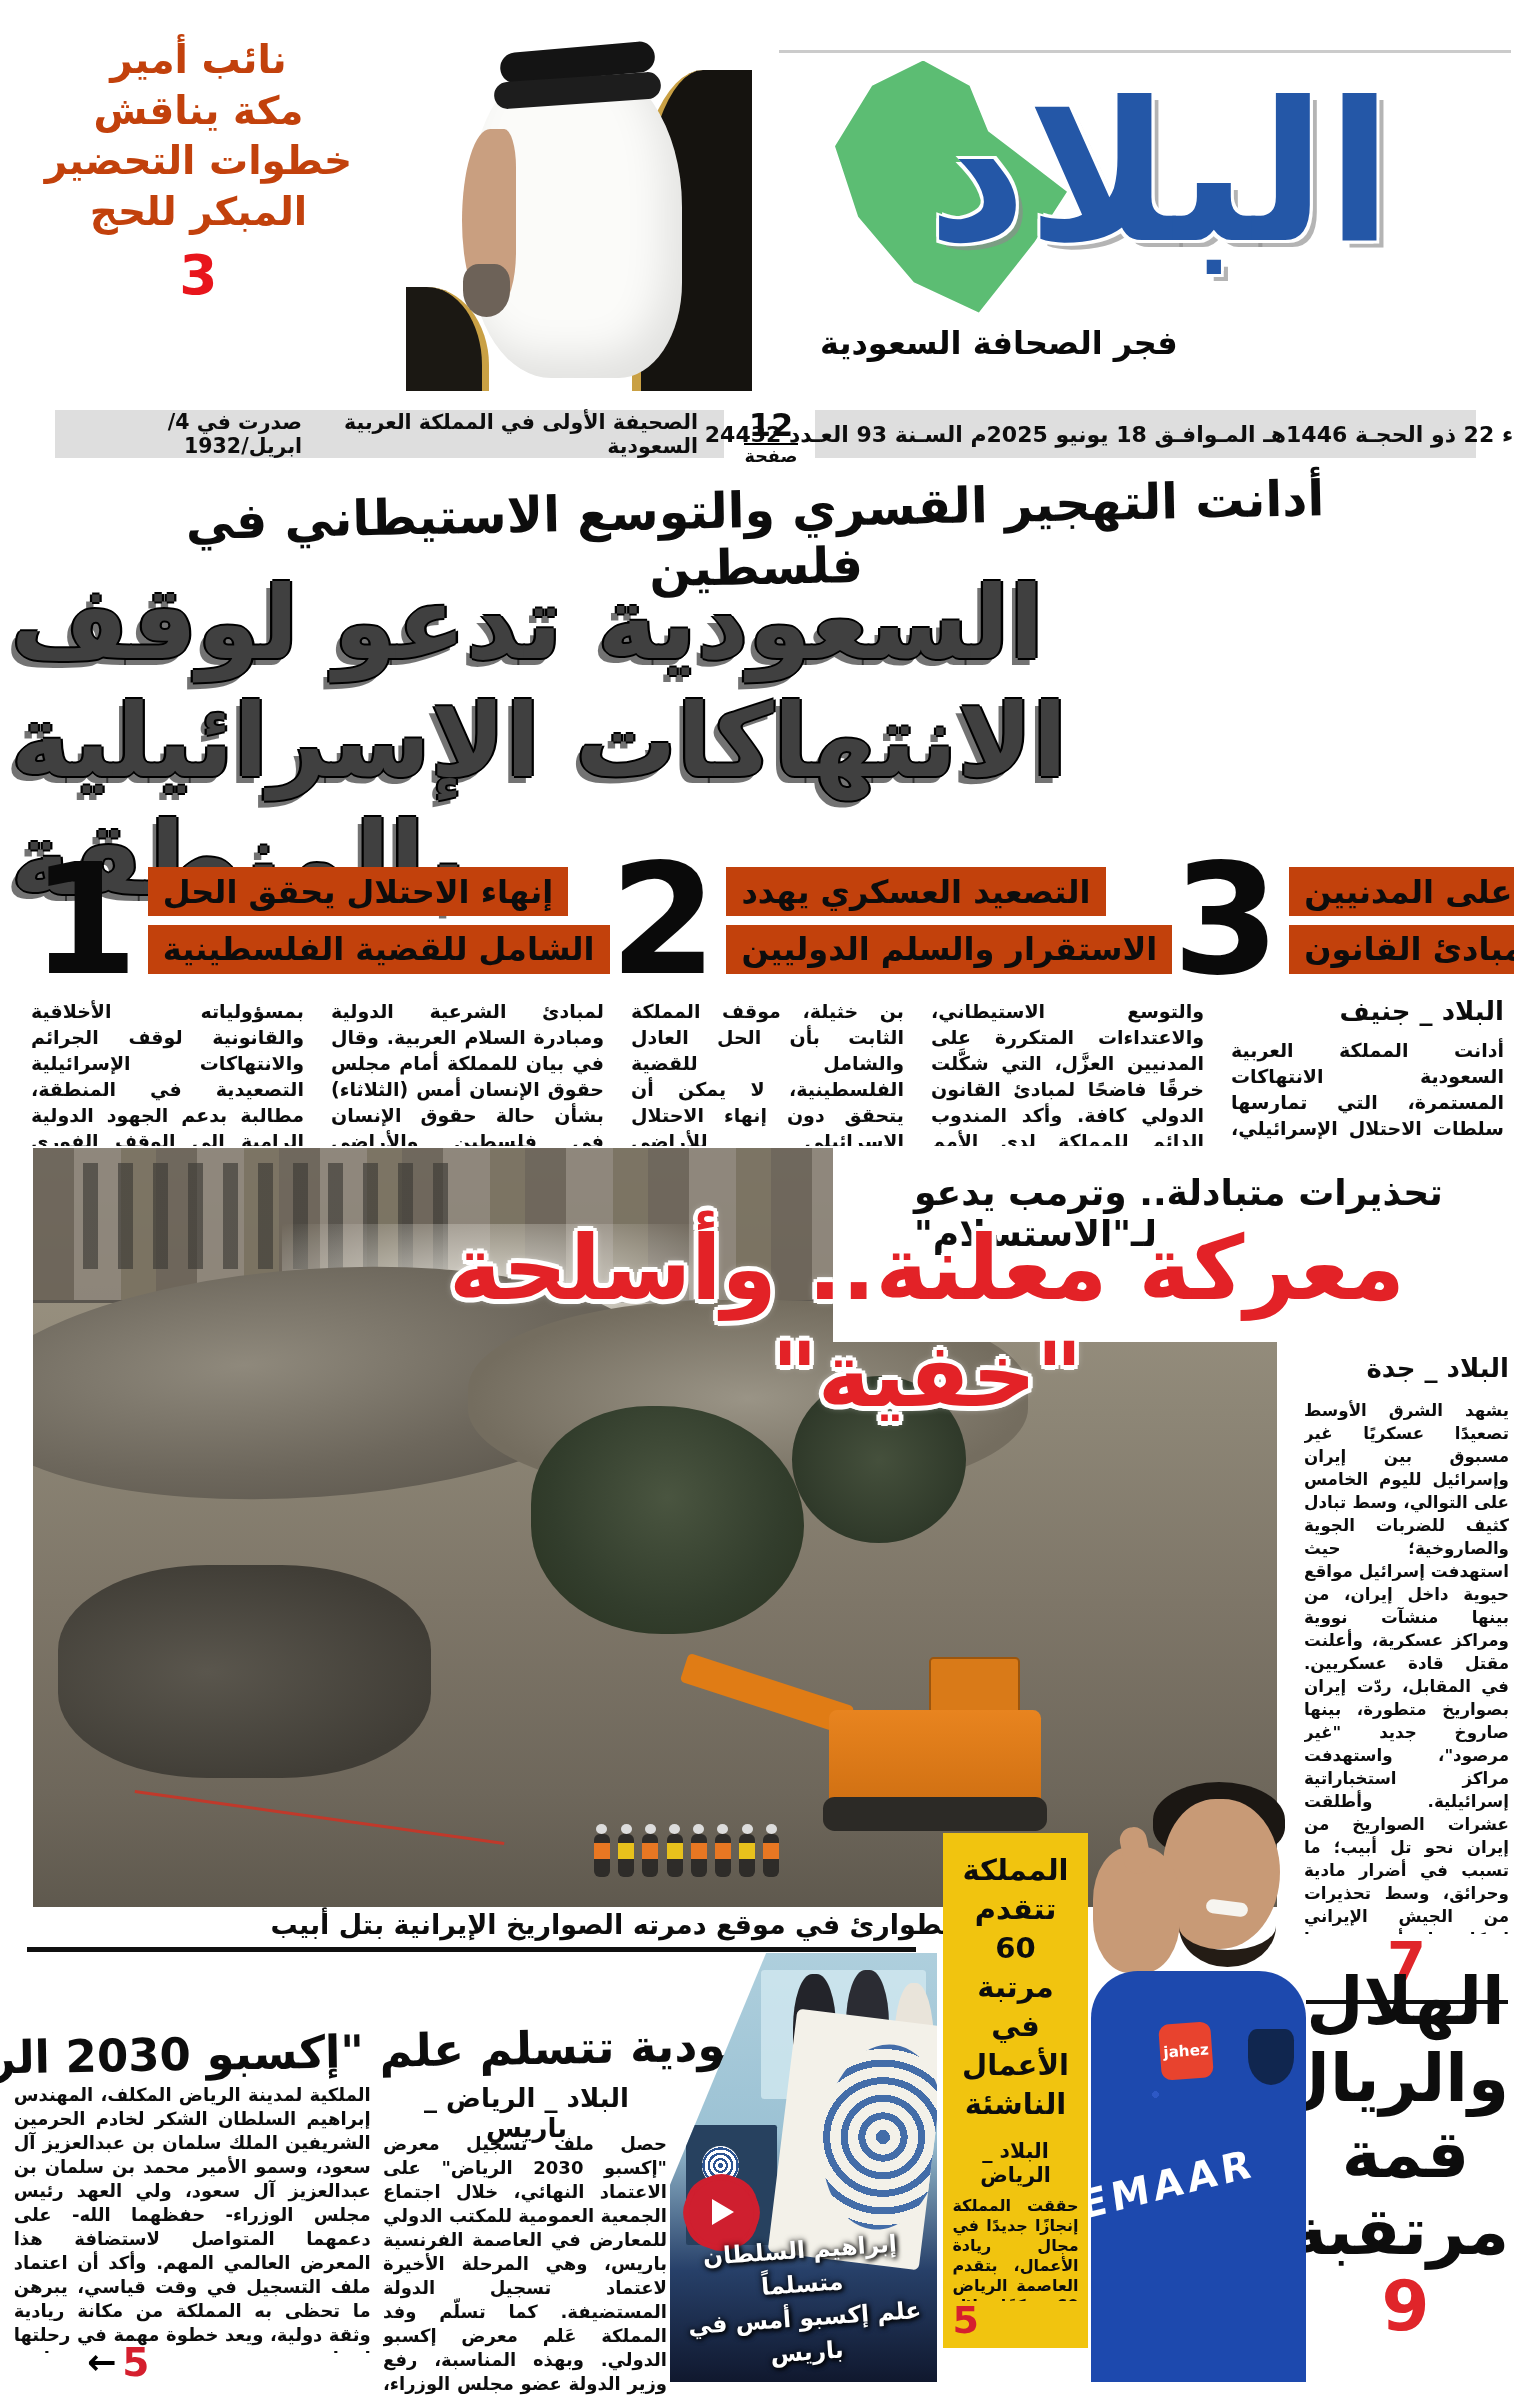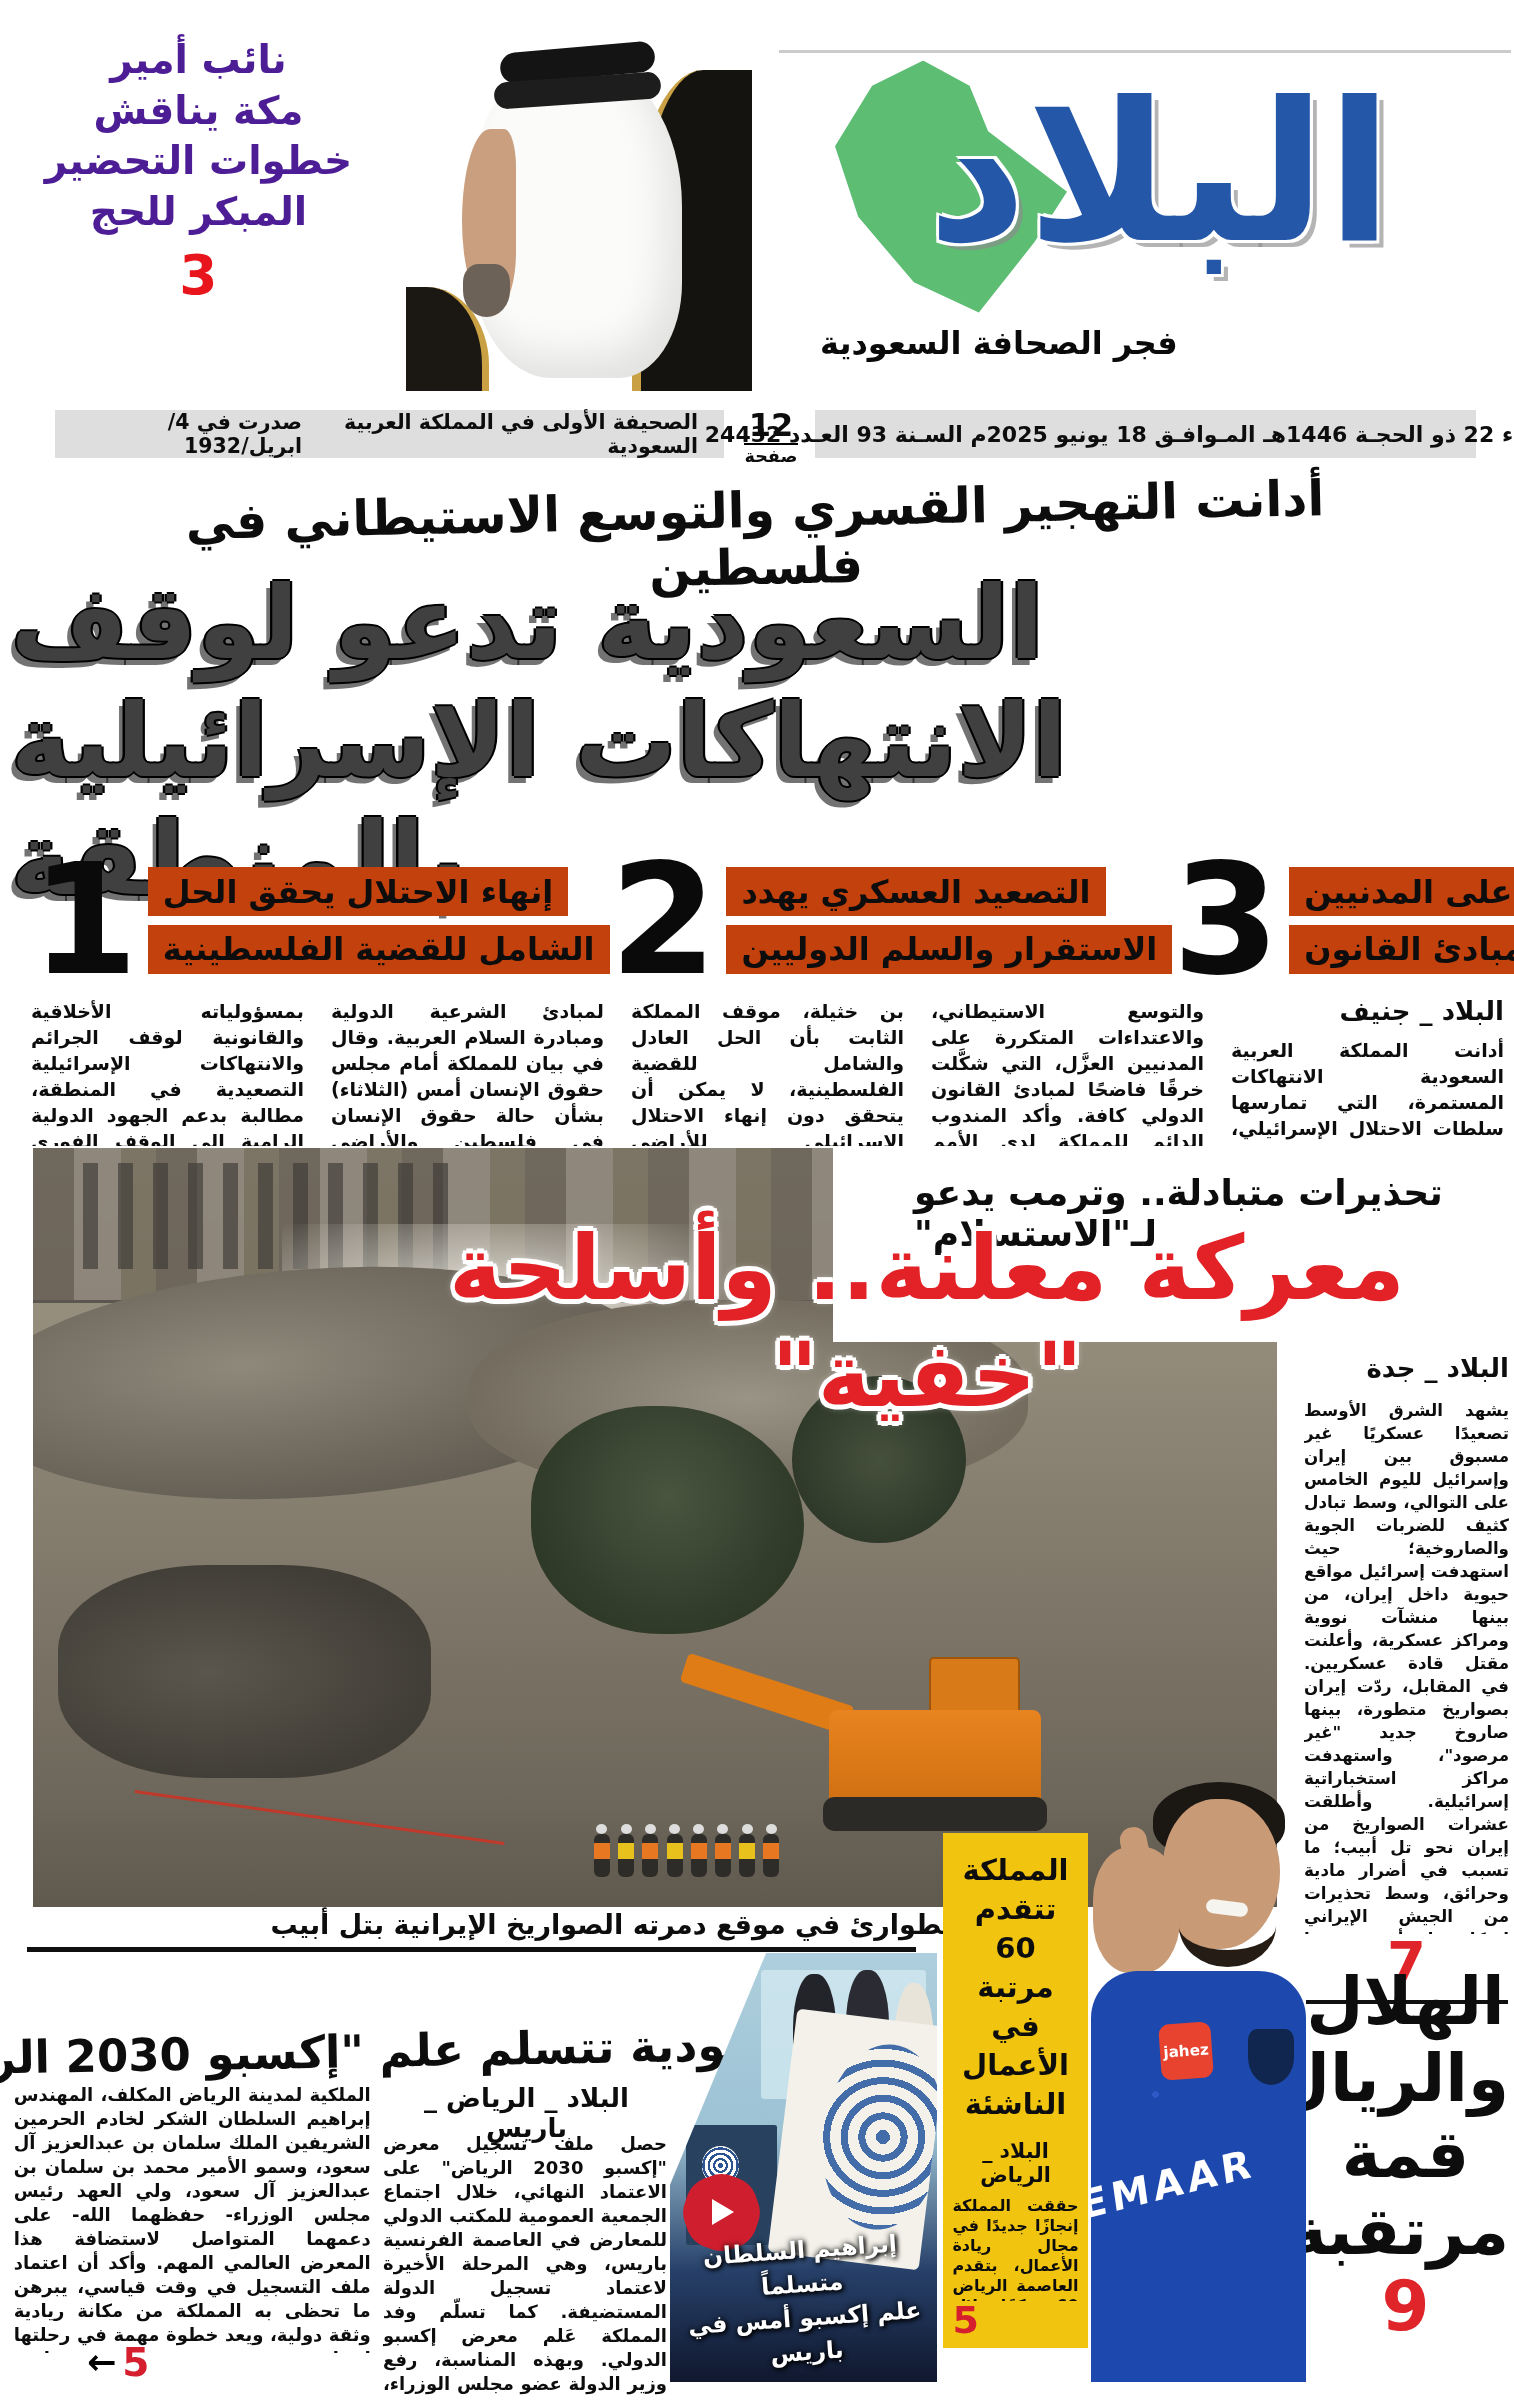--- a/index.html
+++ b/index.html
@@ -2,21 +2,21 @@
 <html lang="ar" dir="rtl" style="font-size:9.4px"><head>
 <meta charset="utf-8">
 <style>
   html,body{margin:0;padding:0;background:#ffffff;}
   .page{position:relative;width:1515px;height:2401px;background:#fff;overflow:hidden;
         direction:rtl;font-family:"DejaVu Sans",sans-serif;color:#0d0d0d;}
   .abs{position:absolute;}
 
   
   .tl-story{left:23.5px;top:35px;width:352px;text-align:center;}
-  .tl-line{font-size:39px;font-weight:bold;line-height:1.30;color:#4c1d95;}
+  .tl-line{font-size:39px;font-weight:bold;line-height:1.30;color:#c2410c;}
   .tl-num{font-size:55px;font-weight:bold;color:#e8151c;margin-top:10.6px;line-height:1;}
 
   
   .emir{left:375px;top:29px;width:378px;height:362px;background:#fff;overflow:hidden;}
   .e-ghutra{position:absolute;left:97px;top:32px;width:211px;height:317px;background:#fbfbf9;
             border-radius:42% 46% 30% 38%;box-shadow:inset -16.4px -22px 41px rgba(0,0,0,.10);}
   .e-igal{position:absolute;left:126px;top:17.6px;width:155px;height:30.5px;background:#141414;border-radius:23.5px;transform:rotate(-5deg);}
   .e-igal2{position:absolute;left:120px;top:48px;width:167px;height:27px;background:#1d1d1d;border-radius:23.5px;transform:rotate(-4deg);}
   .e-face{position:absolute;left:88px;top:100px;width:54px;height:176px;background:#c99f80;border-radius:60% 25% 35% 55%;}
   .e-beard{position:absolute;left:89px;top:235px;width:47px;height:53px;background:#6d6258;border-radius:40% 40% 60% 60%;}

